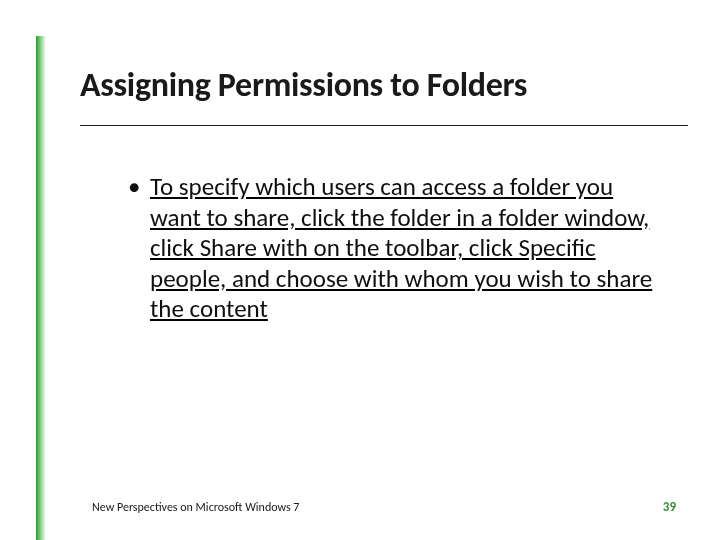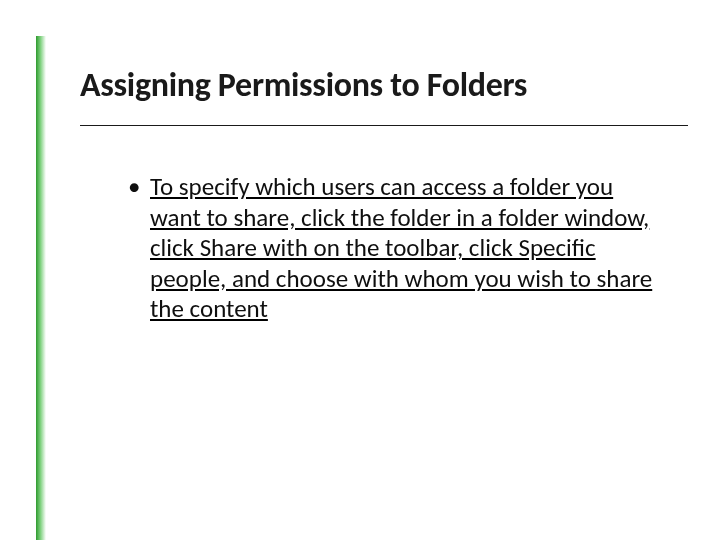--- a/index.html
+++ b/index.html
@@ -92,13 +92,17 @@
 <div class="edge-right"></div>
 
 <div class="slide">
   <h1 class="title">Assigning Permissions to Folders</h1>
   <hr class="rule">
   <div class="content">
     <ul class="bullet-list">
       <li>To specify which users can access a folder you want to share, click the folder in a folder window, click Share with on the toolbar, click Specific people, and choose with whom you wish to share the content</li>
     </ul>
   </div>
+  <div class="footer">
+    <span class="src">New Perspectives on Microsoft Windows 7</span>
+    <span class="pagenum">39</span>
+  </div>
 </div>
 
 </body></html>

